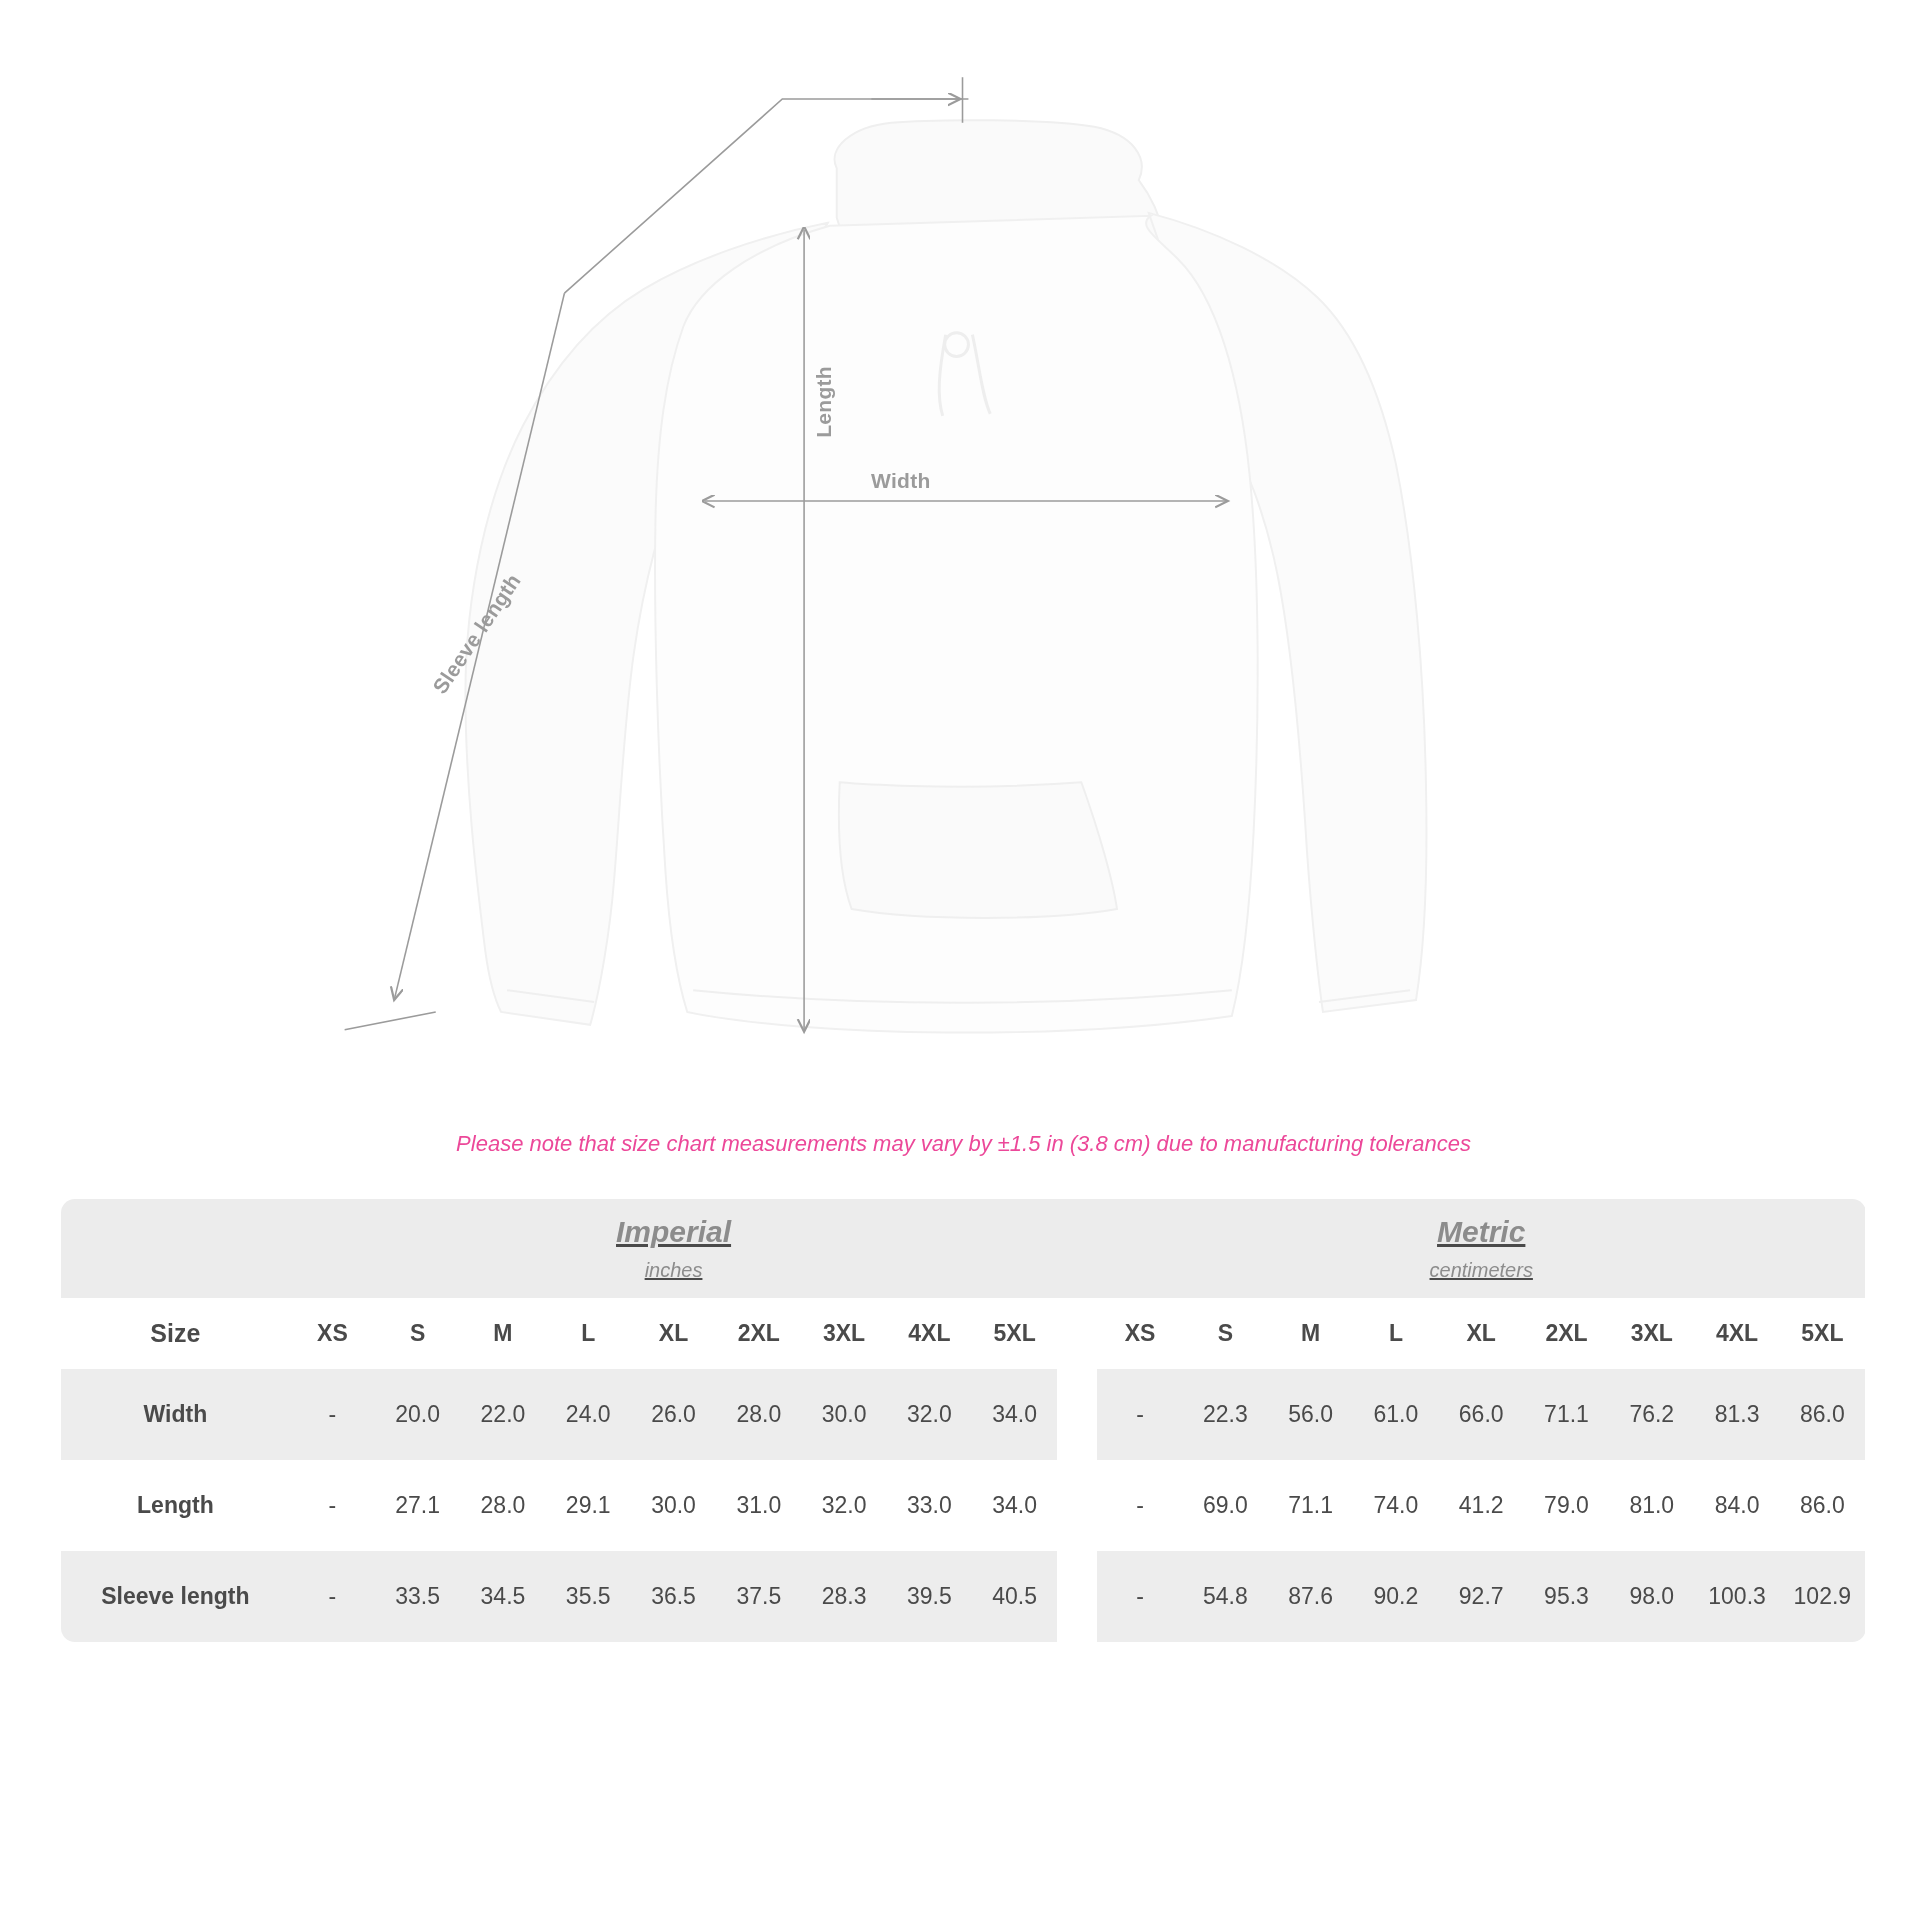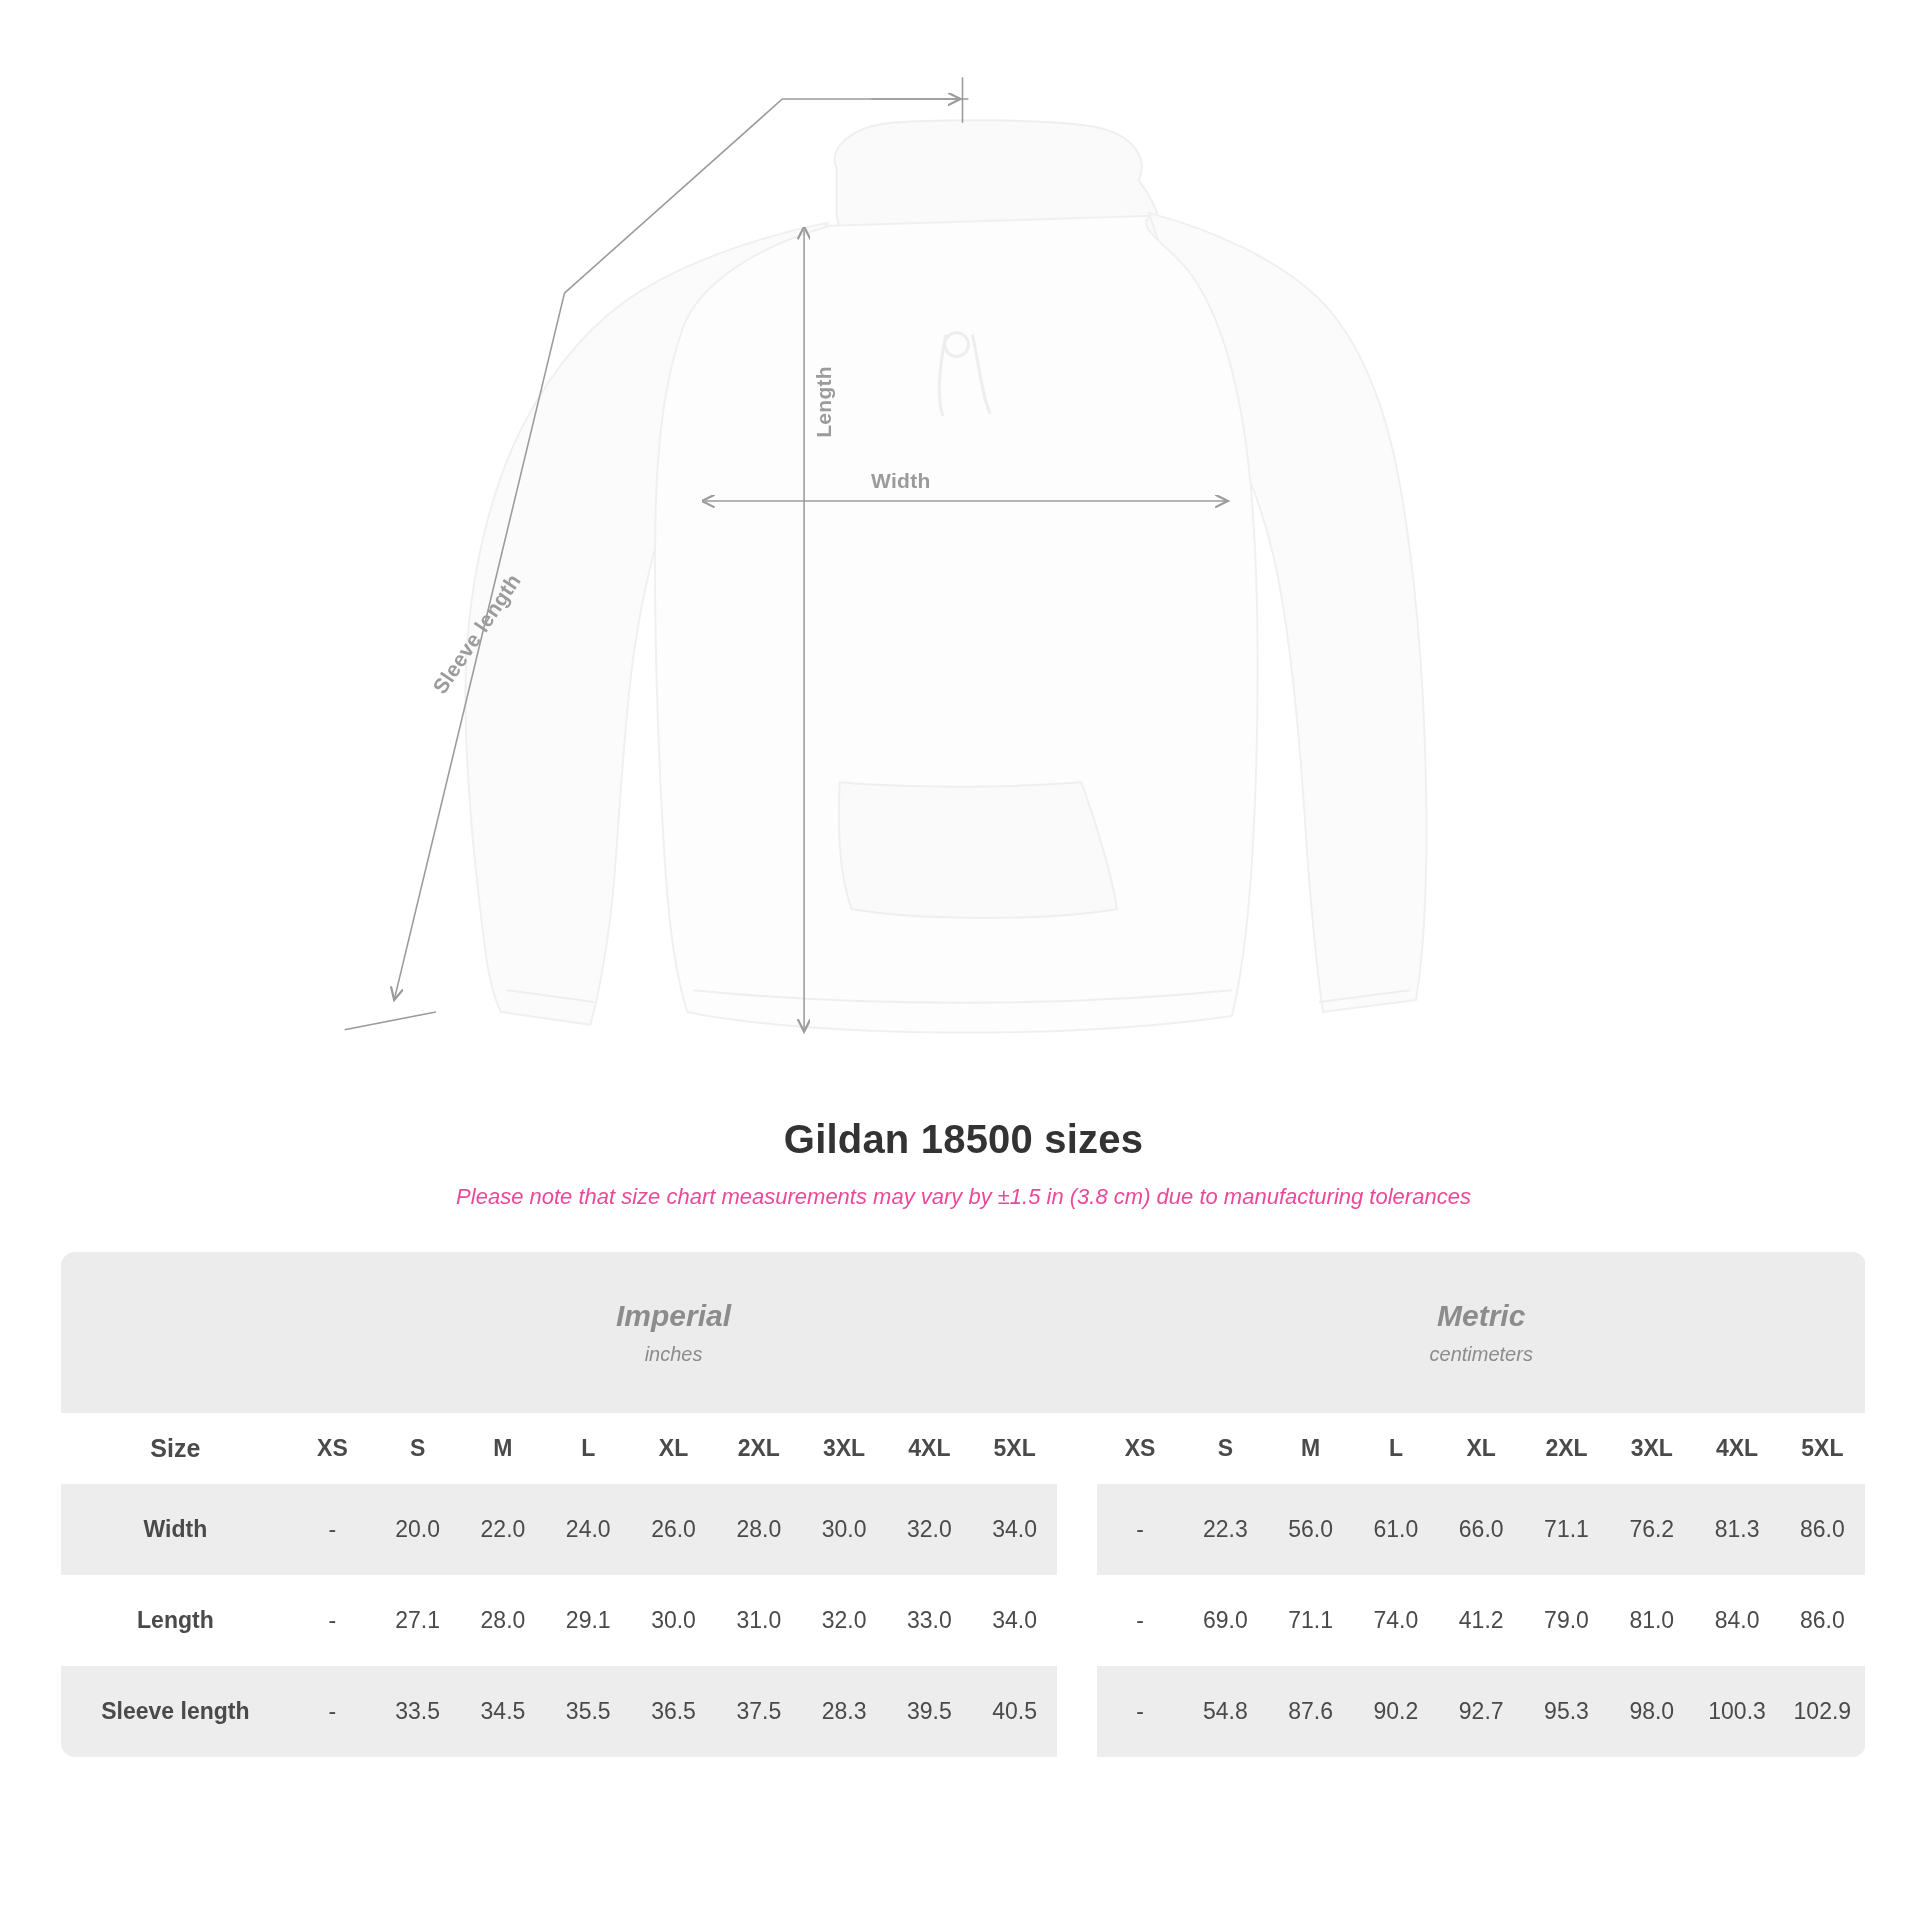--- a/index.html
+++ b/index.html
@@ -82,22 +82,23 @@
   table.size-table td, table.size-table th {
     text-align: center;
     vertical-align: middle;
     font-size: 23px;
     color: #4a4a4a;
     padding: 0;
     border: none;
   }
   
   .unit-row td {
-    height: 161px;
+    height: 99px;
     background: #ececec;
+    text-decoration: underline;
   }
   .unit-name {
     font-size: 30px;
     font-weight: bold;
     font-style: italic;
     color: #8c8c8c;
     line-height: 1.15;
   }
   .unit-sub {
     font-size: 20px;
@@ -194,21 +195,20 @@
       <line x1="570" y1="296" x2="398" y2="1010" stroke="#9b9b9b" stroke-width="1.6" marker-end="url(#arrowEnd)"></line>
       <line x1="348" y1="1040" x2="440" y2="1022" stroke="#9b9b9b" stroke-width="1.6"></line>
     </svg>
 
     <div class="dim-label vertical" style="left:812px; top:366px;">Length</div>
     <div class="dim-label" style="left:871px; top:469px;">Width</div>
     <div class="dim-label sleeve" style="left:428px; top:685px;">Sleeve length</div>
   </div>
 
   <div class="title-block">
-    <div class="chart-title">Gildan 18500 sizes</div>
     <div class="chart-subtitle">Please note that size chart measurements may vary by ±1.5 in (3.8 cm) due to manufacturing tolerances</div>
   </div>
 
   <div class="table-wrap">
     <table class="size-table">
       <colgroup>
         <col style="width:228px">
         <col span="9" style="width:85px">
         <col style="width:40px" class="gapcol">
         <col span="9" style="width:85px">

